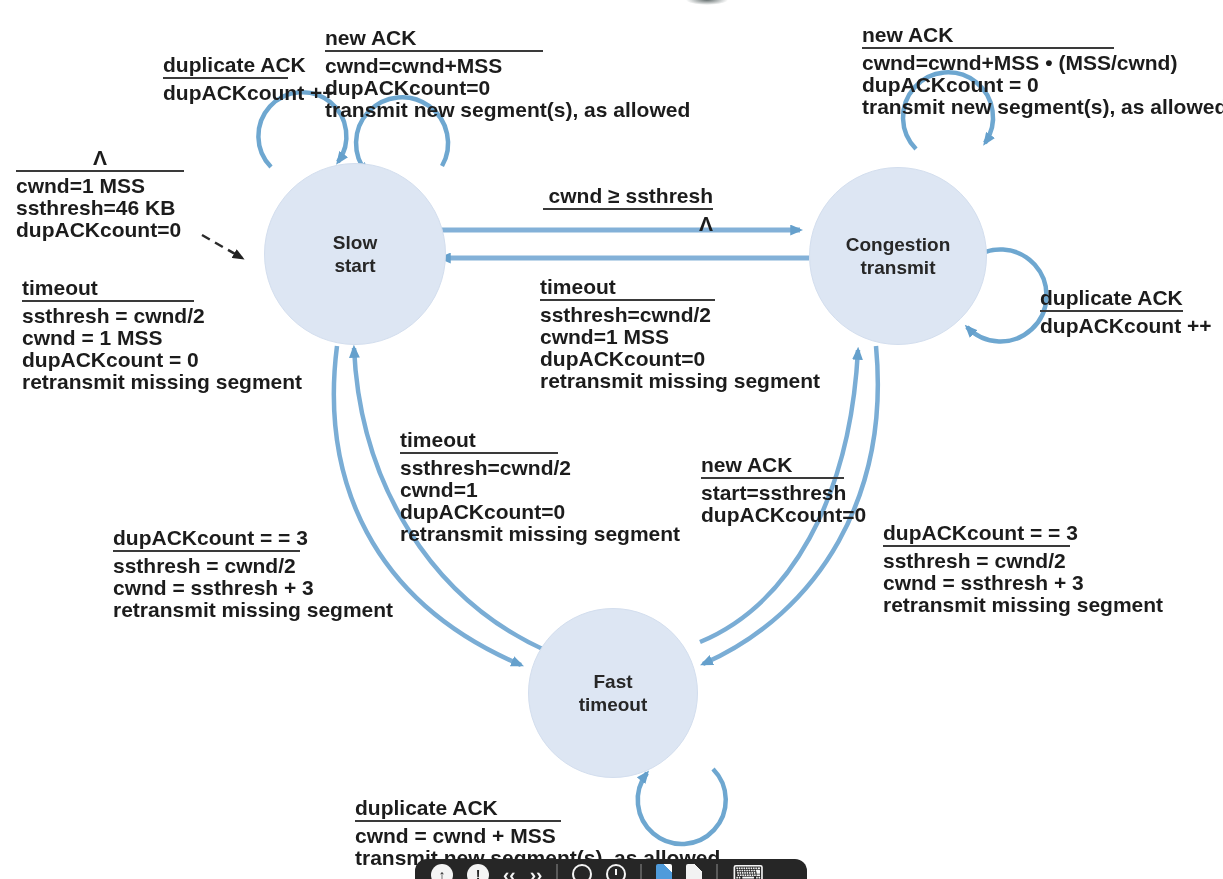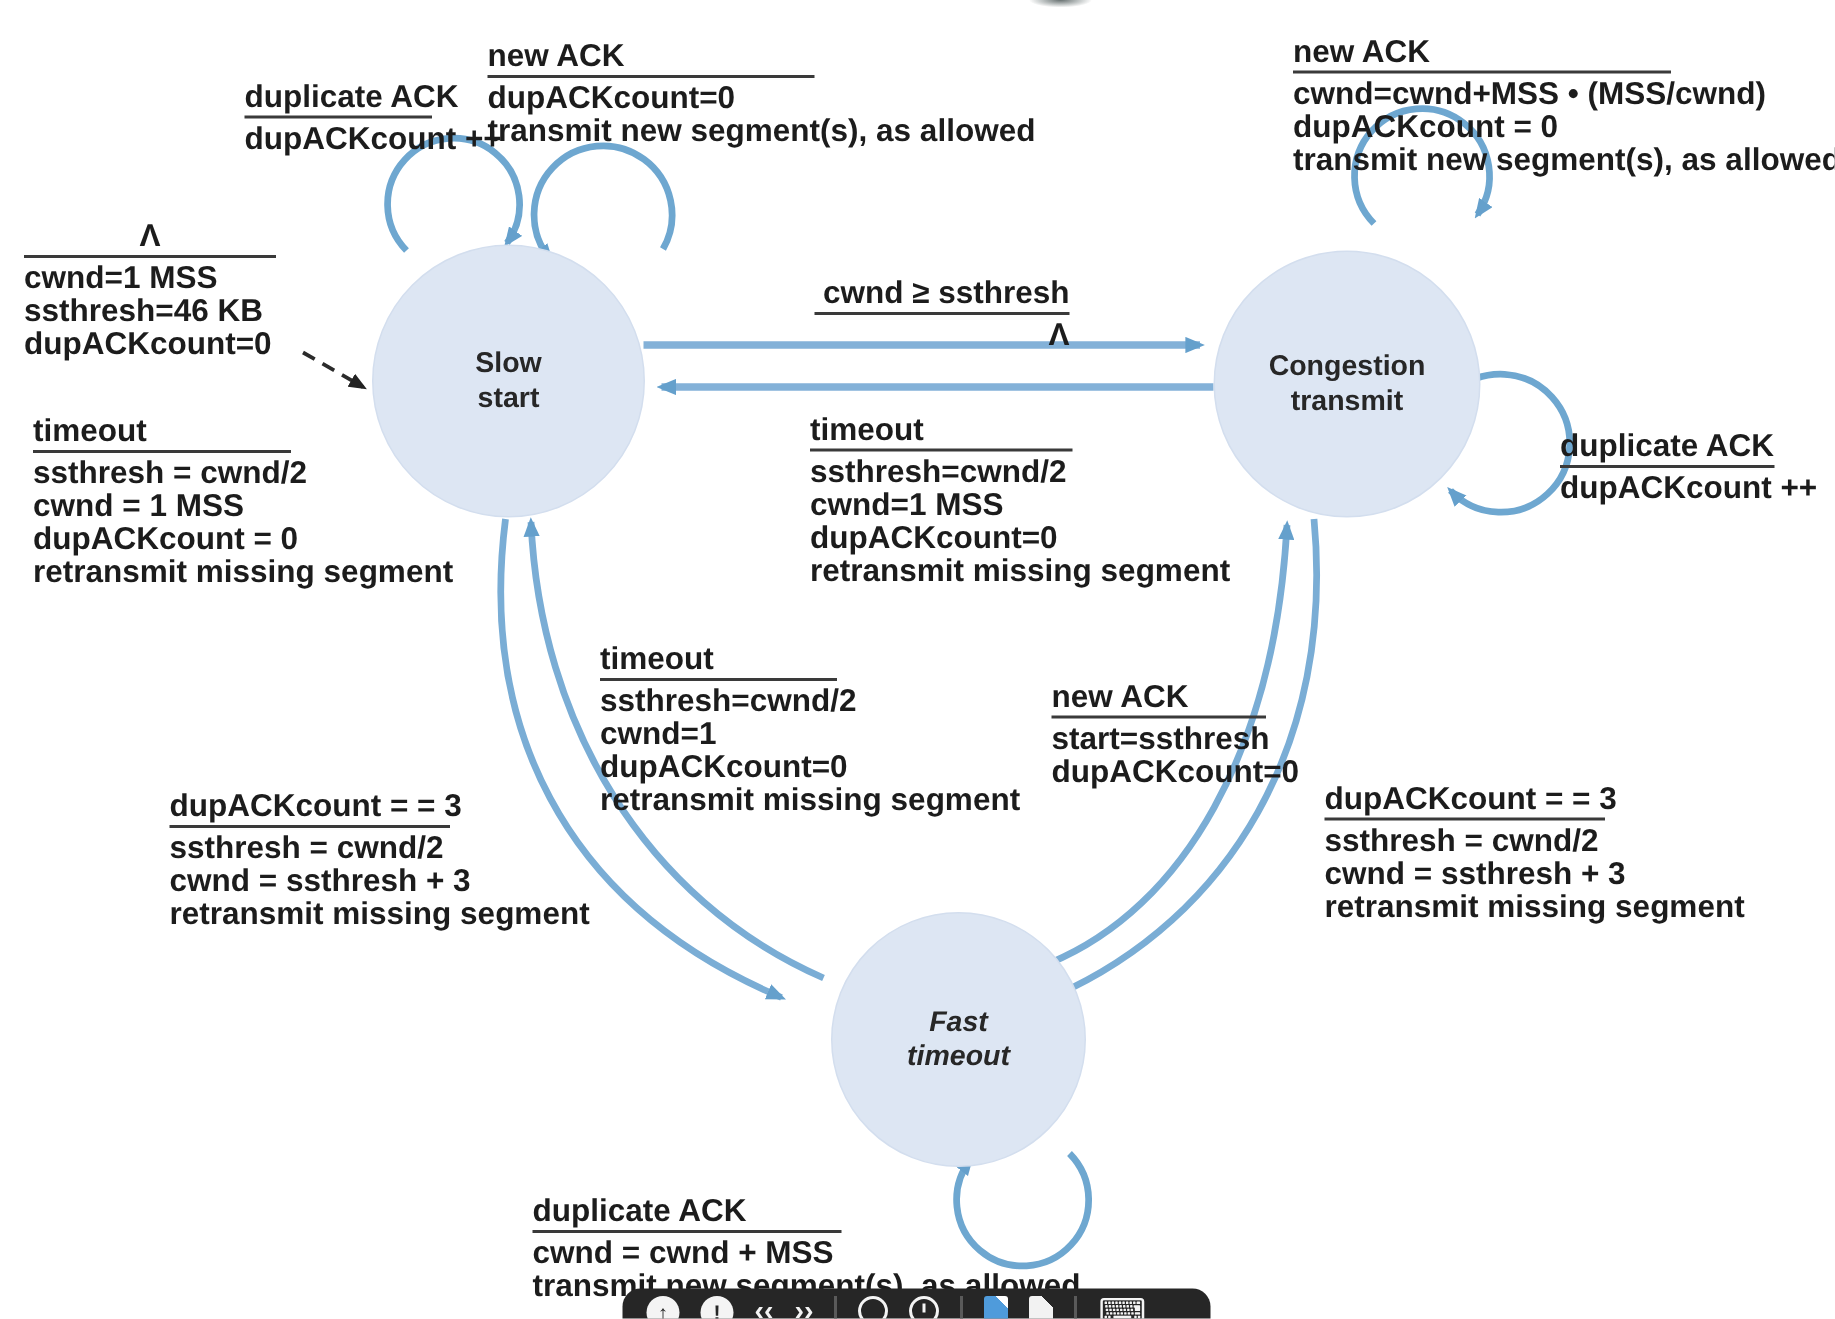--- a/index.html
+++ b/index.html
@@ -7,23 +7,23 @@
        font-family:"Liberation Sans","DejaVu Sans",sans-serif;}
   #canvas{position:absolute;left:0;top:0;width:1223px;height:879px;}
 
   
   #arrows{position:absolute;left:0;top:0;width:1223px;height:879px;}
 
   
   .state{position:absolute;border-radius:50%;background:#dde6f3;border:1px solid #d3deee;
          display:flex;flex-direction:column;align-items:center;justify-content:center;
          font-weight:bold;font-size:19px;line-height:23px;color:#272727;text-align:center;}
-  .st-ss{left:248px;top:163px;width:180px;height:180px;}
+  .st-ss{left:264px;top:163px;width:180px;height:180px;}
   .st-ca{left:809px;top:167px;width:176px;height:176px;}
-  .st-fr{left:554px;top:608px;width:168px;height:168px;font-style:italic;}
+  .st-fr{left:528px;top:608px;width:168px;height:168px;}
 
   
   .lb{position:absolute;font-weight:bold;font-size:21px;color:#1c1c1c;line-height:22px;}
   .lb .evt{display:block;border-bottom:2px solid #3a3a3a;padding-bottom:1px;margin-bottom:3px;white-space:nowrap;}
   .lb .act{white-space:nowrap;}
   .ctr .evt,.ctr .act{text-align:right;}
   .ctr-evt .evt{text-align:center;}
 
   .lb-dup-ack-ss{left:163px;top:54px;width:125px;}
   .lb-new-ack-ss{left:325px;top:27px;width:218px;}
@@ -103,20 +103,21 @@
     <div>timeout</div>
   </div>
 
   <div class="lb lb-dup-ack-ss">
     <span class="evt">duplicate ACK</span>
     <div class="act">dupACKcount ++</div>
   </div>
 
   <div class="lb lb-new-ack-ss">
     <span class="evt">new ACK</span>
+    <div class="act">cwnd=cwnd+MSS</div>
     <div class="act">dupACKcount=0</div>
     <div class="act">transmit new segment(s), as allowed</div>
   </div>
 
   <div class="lb lb-new-ack-ca">
     <span class="evt">new ACK</span>
     <div class="act">cwnd=cwnd+MSS • (MSS/cwnd)</div>
     <div class="act">dupACKcount = 0</div>
     <div class="act">transmit new segment(s), as allowed</div>
   </div>

